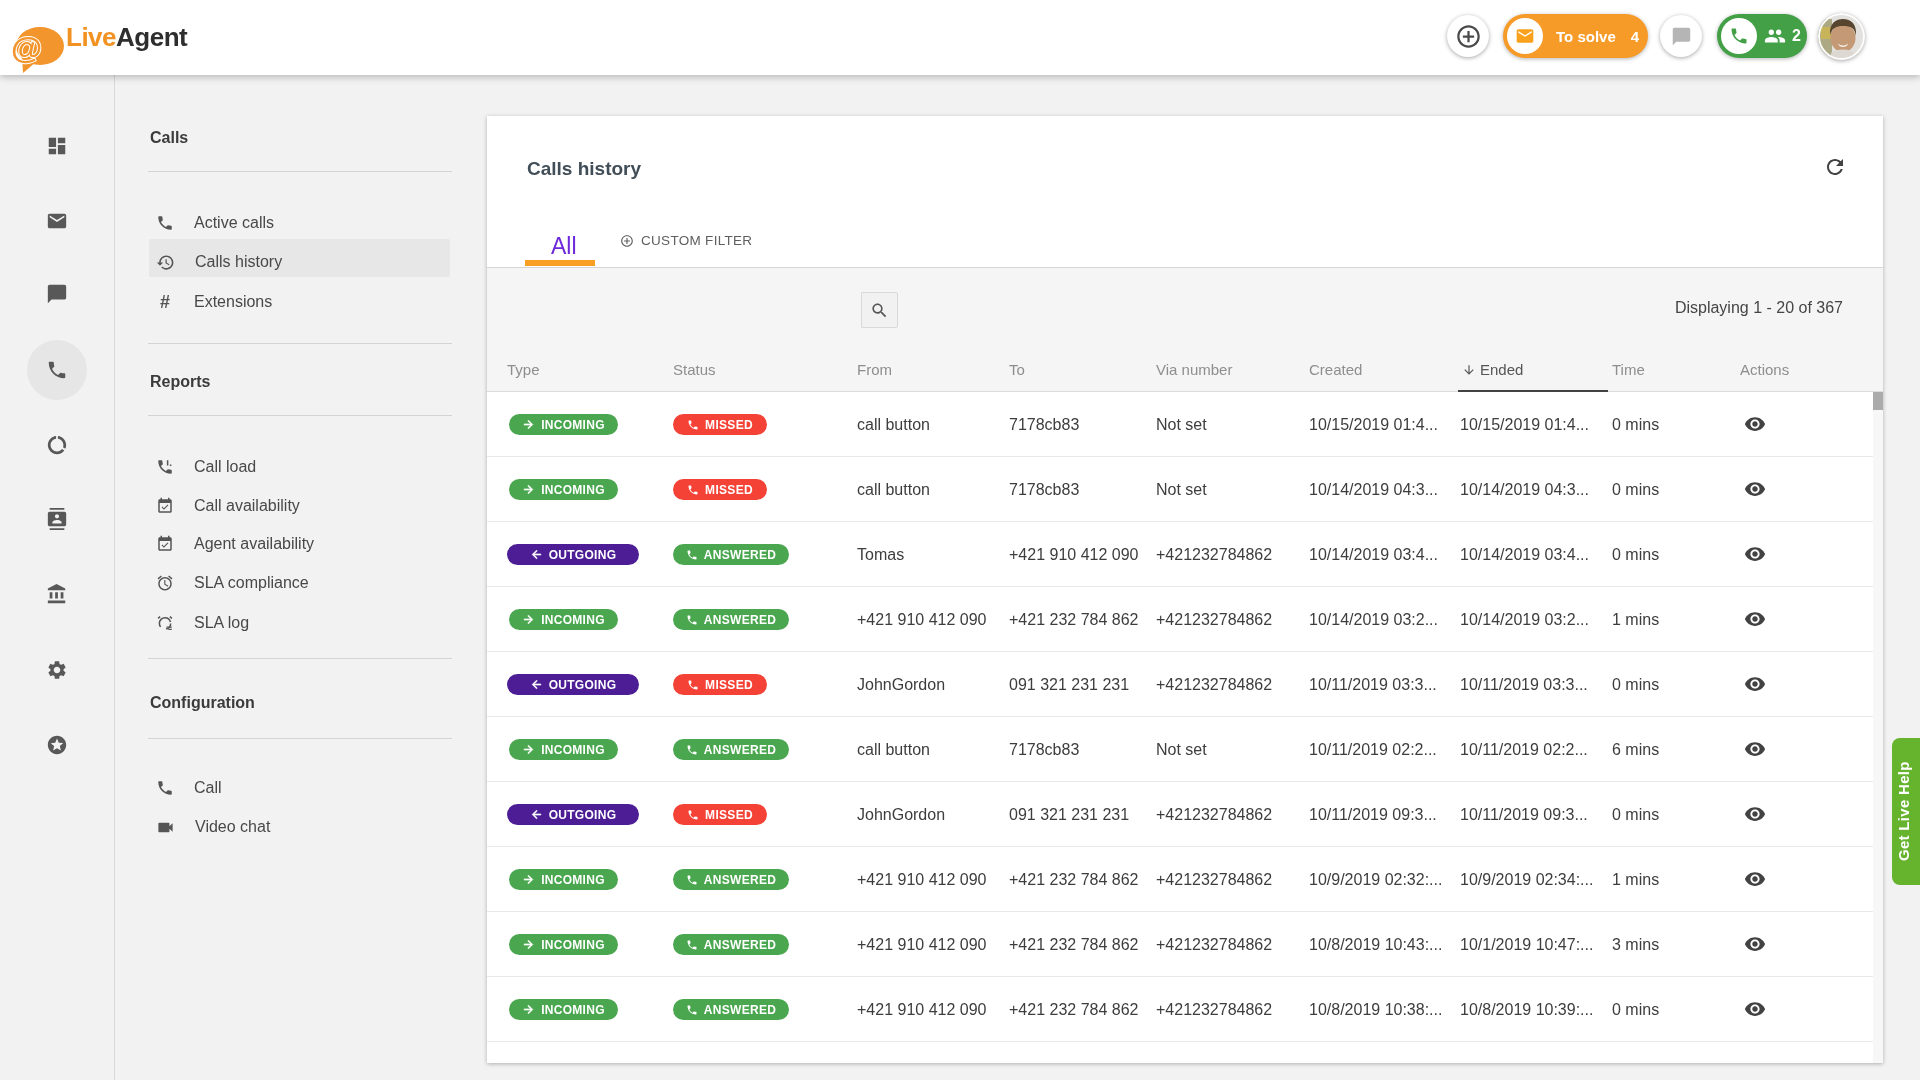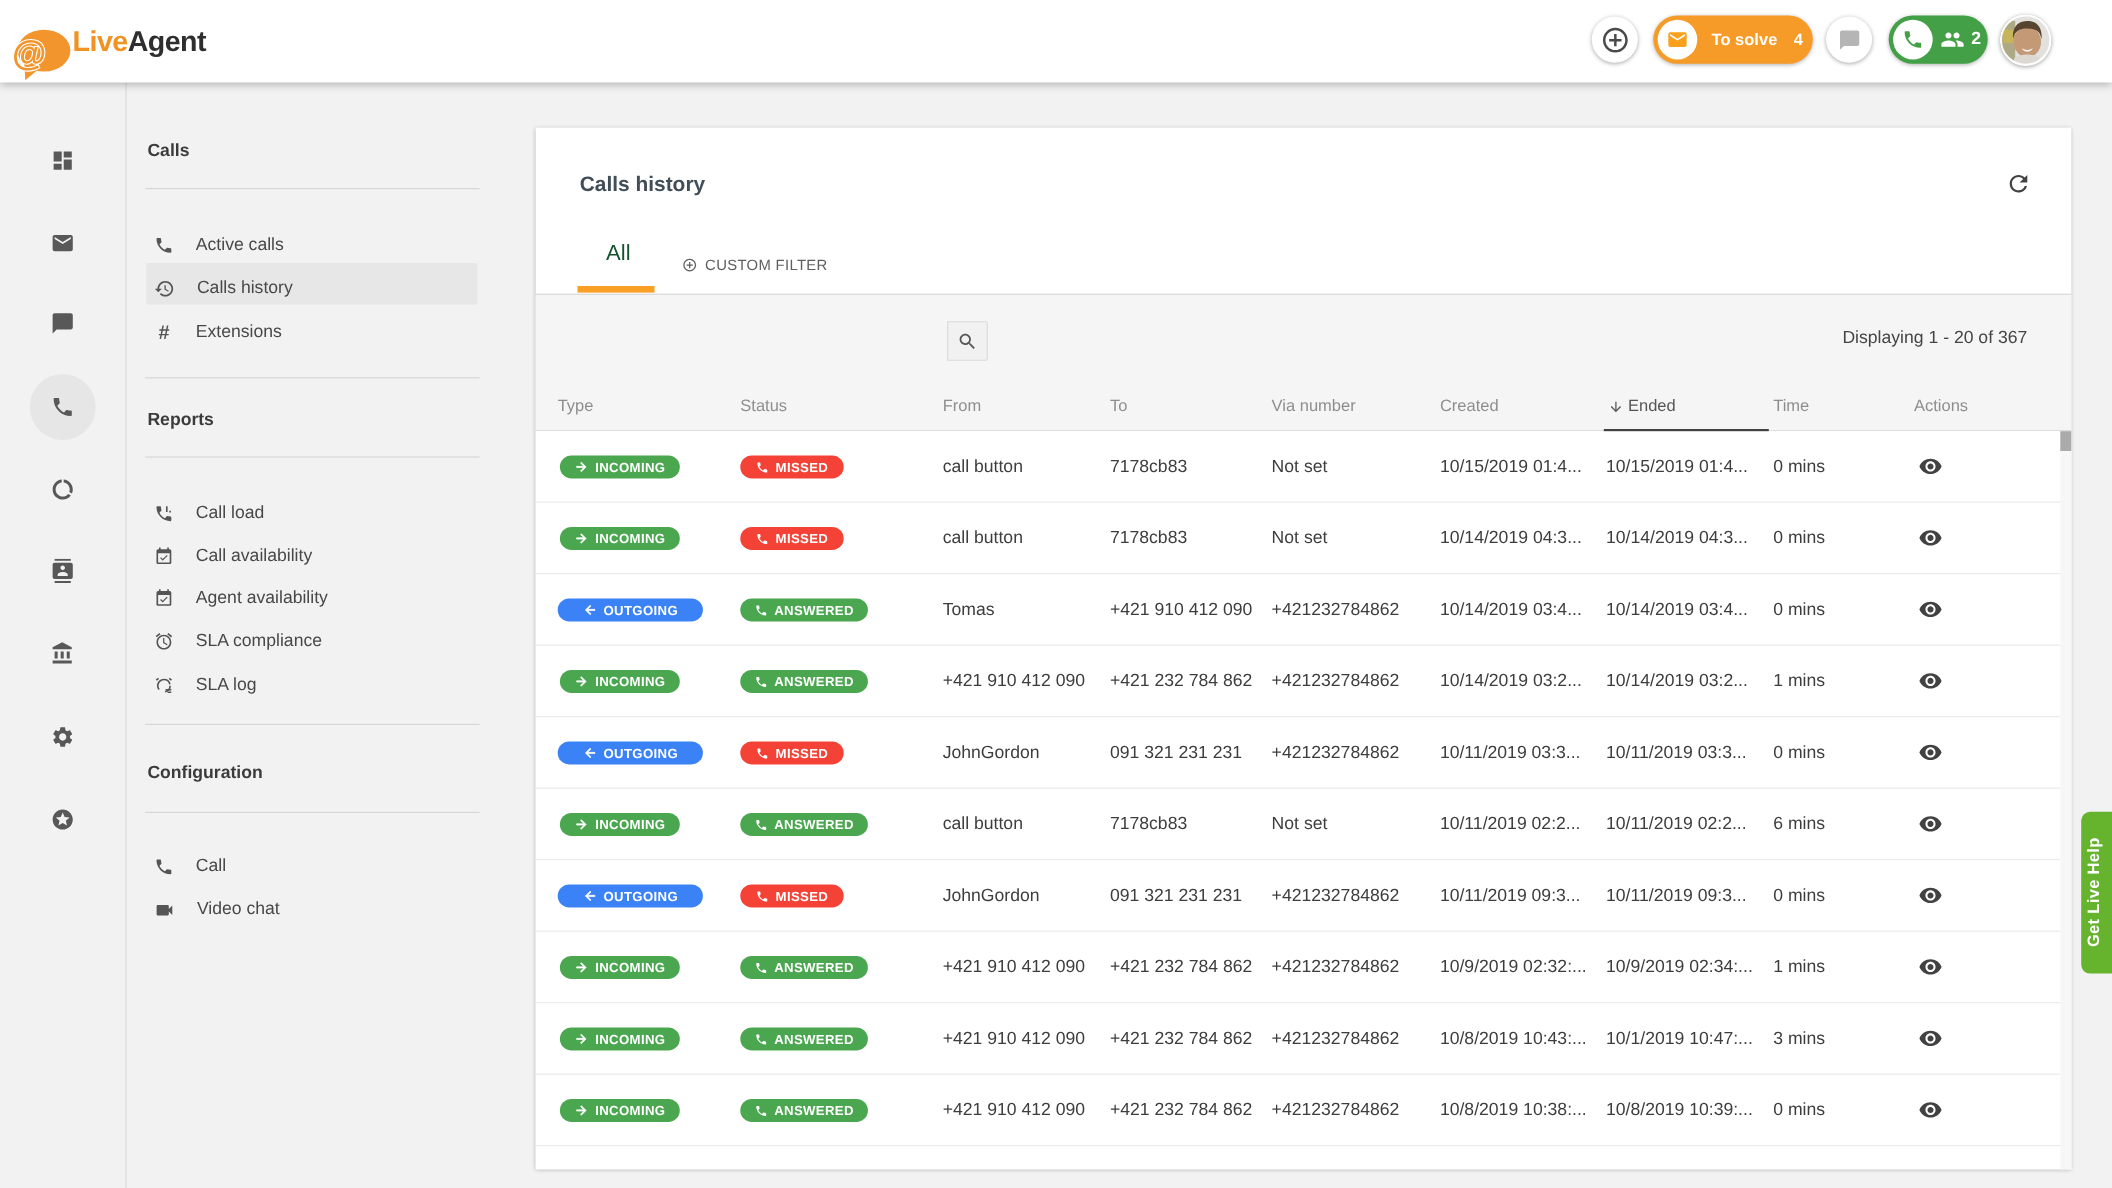--- a/index.html
+++ b/index.html
@@ -26,33 +26,33 @@
 #avatar { position:absolute; left:1818px; top:13px; width:47px; height:47px; border-radius:50%;
   box-shadow:0 1px 4px rgba(0,0,0,0.35); overflow:hidden; background:#dcd9d4; }
 #avatar::after { content:""; position:absolute; left:0; top:0; width:43px; height:43px; border-radius:50%; border:2px solid #fdfdfd; }
 
 
 #rail { position:absolute; left:0; top:75px; width:115px; height:1005px; background:#f2f2f2; border-right:1px solid #d8d8d8; }
 .railicon { position:absolute; left:46px; }
 #railphone { position:absolute; left:27px; top:265px; width:60px; height:60px; border-radius:50%; background:#e6e6e6; }
 
 
-#menu { position:absolute; left:100px; top:75px; width:364px; height:718px;padding-left:30px; }
+#menu { position:absolute; left:116px; top:75px; width:364px; height:718px;padding-left:30px; }
 .mhead { position:absolute; left:34px; font-size:16px; font-weight:bold; color:#3b3b3b; }
 .mdiv { position:absolute; left:32px; width:304px; border-top:1px solid #d4d4d4; }
 .mitem { position:absolute; left:40px; font-size:16px; color:#484848; display:flex; align-items:center; }
 .mitem svg, .mitem .hash { margin-right:20px; }
 #selrow { position:absolute; left:33px; top:164px; width:301px; height:38px; background:#e7e7e7; border-radius:2px; }
 
 
 #card { position:absolute; left:487px; top:116px; width:1396px; height:947px; background:#fff;
   box-shadow:0 1px 4px rgba(0,0,0,0.28); }
 #cardtitle { position:absolute; left:40px; top:42px; font-size:19px; font-weight:bold; color:#414d57; }
 #refresh { position:absolute; left:1336px; top:39px; }
-#tab-all { position:absolute; left:64px; top:103px; font-size:20px; color:#14532d; }
+#tab-all { position:absolute; left:64px; top:117px; font-size:23px; color:#6d28d9; }
 #tab-underline { position:absolute; left:38px; top:144px; width:70px; height:6px; background:#f89f24; }
 #tab-custom { position:absolute; left:133px; top:117px; font-size:13.5px; color:#5f5f5f; letter-spacing:0.3px;
   display:flex; align-items:center; }
 #tab-custom svg { margin-right:7px; }
 #filterzone { position:absolute; left:0; top:151px; width:1396px; height:125px; background:#f5f5f5;
   border-top:1px solid #d6d6d6; border-bottom:1px solid #dcdcdc; }
 #searchbox { position:absolute; left:40px; top:24px; width:335px; height:36px; background:#fff;
   border:1px solid #d9d9d9; border-radius:2px; }
 #searchbox span { position:absolute; left:13px; top:8px; font-size:16px; color:#9a9a9a; }
 #searchbtn { position:absolute; left:374px; top:24px; width:37px; height:36px; background:#f1f1f1;
@@ -60,21 +60,21 @@
 #displaying { position:absolute; right:40px; top:31px; font-size:16px; color:#454545; }
 .th { position:absolute; top:93px; font-size:15px; color:#8e8e8e; }
 #ended-underline { position:absolute; left:971px; top:122px; width:150px; height:3px; background:#424242; }
 
 
 #rows { position:absolute; left:0; top:276px; width:1396px; height:671px; background:#fff; overflow:hidden; }
 .row { position:relative; width:1386px; height:65px; border-bottom:1px solid #e9e9e9; }
 .badge { position:absolute; top:22px; height:21px; border-radius:11px; color:#fff;
   font-weight:bold; letter-spacing:0.3px; display:flex; align-items:center; justify-content:center; font-size:12px; }
 .b-in  { left:22px; width:109px; background:#4aa64f; }
-.b-out { left:20px; width:132px; background:#3b82f6; }
+.b-out { left:20px; width:132px; background:#4c1d95; }
 .b-ans { left:186px; width:116px; background:#4aa64f; }
 .b-mis { left:186px; width:94px;  background:#f44336; }
 .badge svg { margin-right:6px; }
 .cell { position:absolute; top:24px; font-size:16px; color:#3d3d3d; white-space:nowrap; }
 .c-from { left:370px; } .c-to { left:522px; } .c-via { left:669px; }
 .c-created { left:822px; } .c-ended { left:973px; } .c-time { left:1125px; }
 .c-eye { left:1257px; top:21px; }
 #scrolltrack { position:absolute; left:1873px; top:392px; width:10px; height:671px; background:#f7f7f7; }
 #scrollthumb { position:absolute; left:0; top:0; width:10px; height:18px; background:#ababab; }
 

